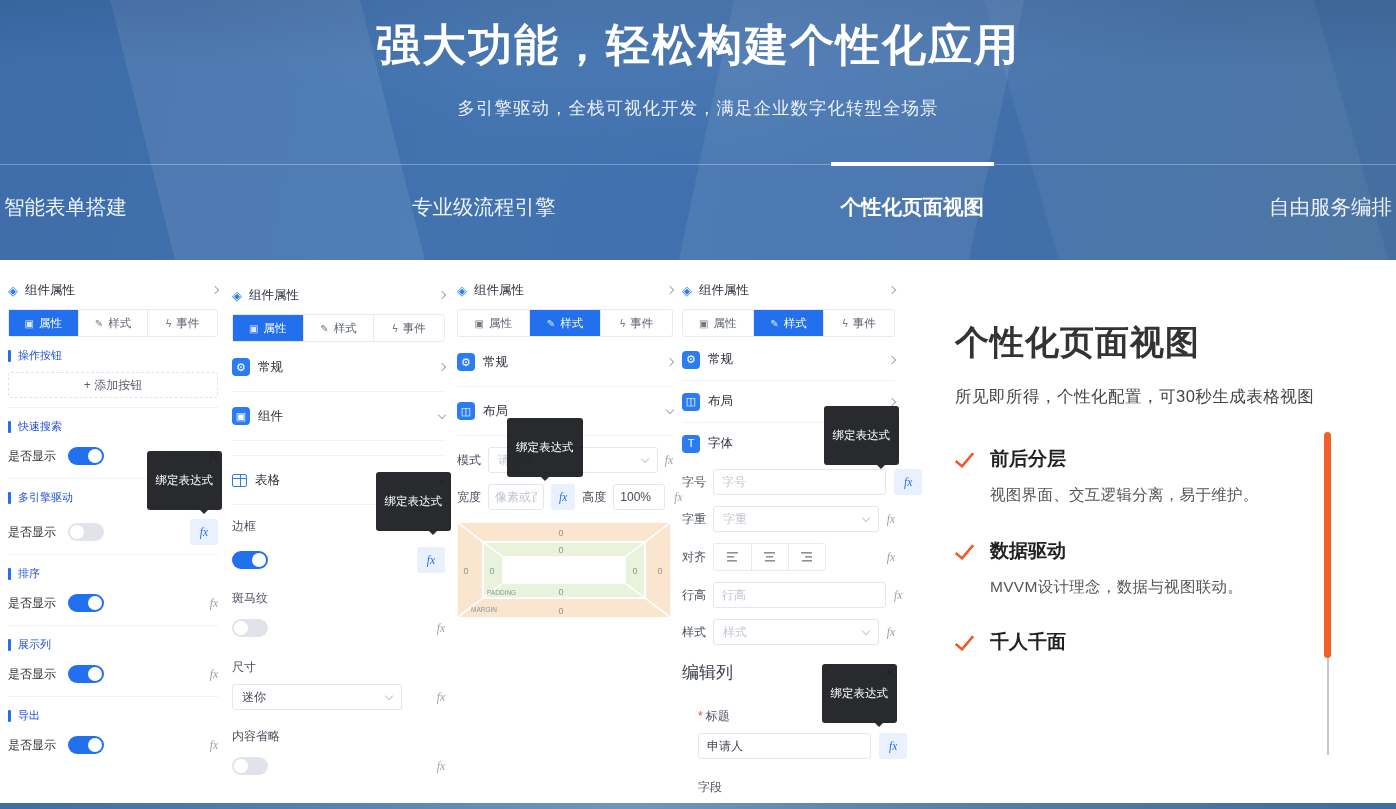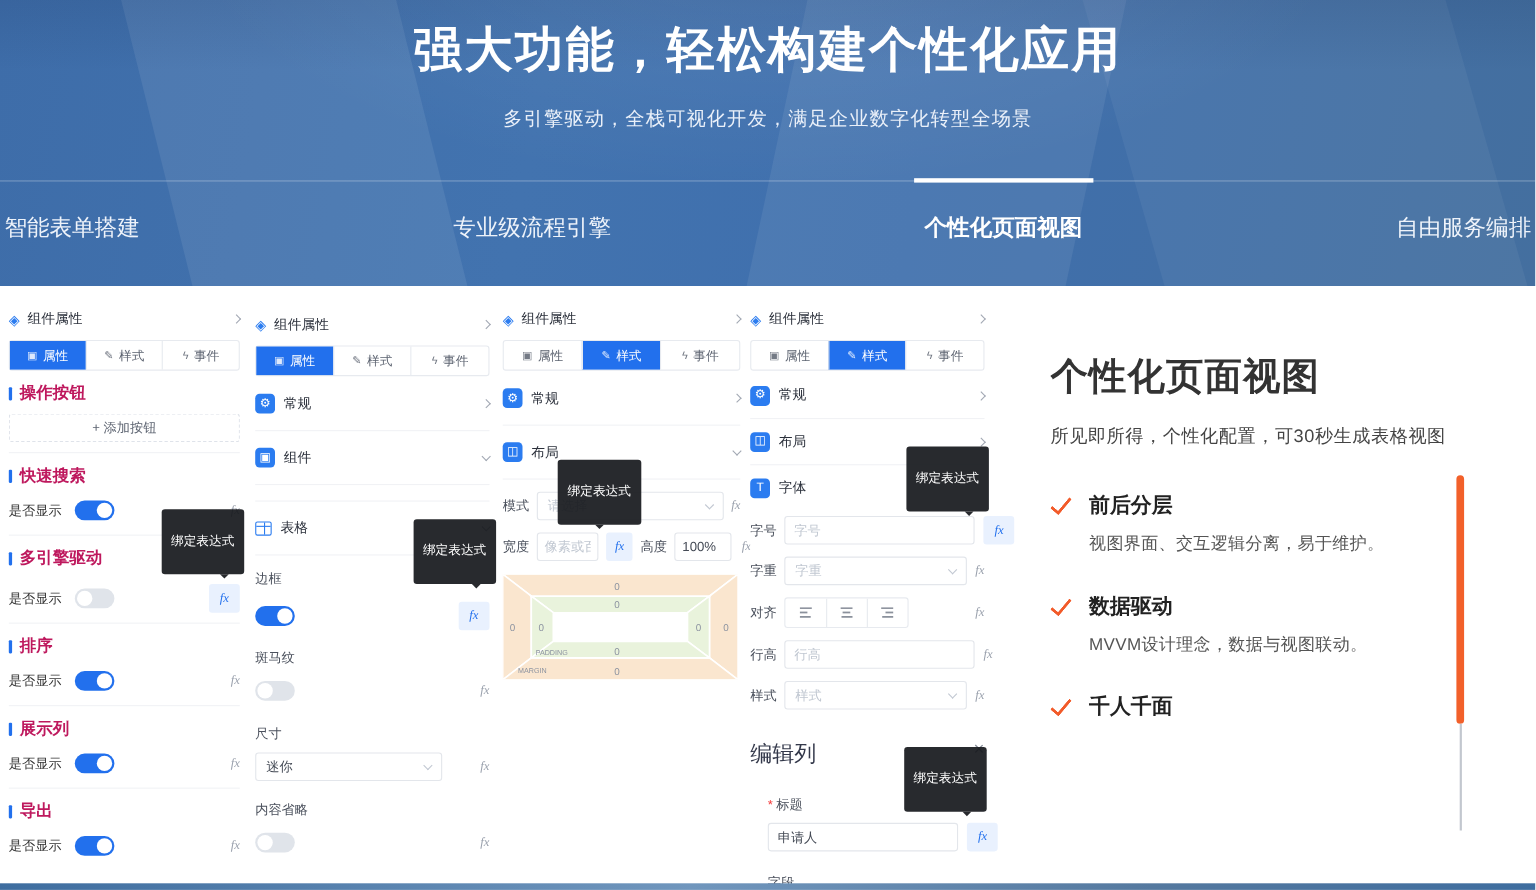--- a/index.html
+++ b/index.html
@@ -44,21 +44,21 @@
   .chev.sel-chev { border-color:#c2c8d2; }
 
   .ptabs { display:flex; border:1px solid #e7eaef; border-radius:3px; height:28px; margin-top:7px; background:#fff; }
   .ptab { flex:1; display:flex; align-items:center; justify-content:center; gap:5px;
       font-size:11.5px; color:#5c6370; border-left:1px solid #e7eaef; cursor:pointer; }
   .ptab:first-child { border-left:none; }
   .ptab.on { background:#2270ed; color:#fff; }
   .ptab-ic { font-size:10px; opacity:.85; }
 
   .hairline { border-top:1px solid #f1f2f5; margin:9px 0; height:0; }
-  .sec { display:flex; align-items:center; font-size:15px; color:#be185d; font-weight:700; margin:11px 0 9px; }
+  .sec { display:flex; align-items:center; font-size:11px; color:#1d4ed8; font-weight:400; margin:11px 0 9px; }
   .sec::before { content:""; width:3px; height:12px; background:#2270ed; margin-right:7px; border-radius:1px; }
 
   .rowline { display:flex; align-items:center; min-height:26px; position:relative; }
   .tog { width:36px; height:18px; border-radius:10px; background:#2270ed; position:relative; margin-left:12px; cursor:pointer; flex:none; }
   .tog::after { content:""; position:absolute; width:14px; height:14px; border-radius:50%; background:#fff; top:2px; right:2px; }
   .tog.off { background:#e0e4ea; }
   .tog.off::after { right:auto; left:2px; }
   .tog.lone { margin-left:0; }
 
   .fx { margin-left:auto; font-family:"Liberation Serif", serif; font-style:italic; font-size:11.5px; color:#9aa1ad; cursor:pointer; }
@@ -90,21 +90,21 @@
 
   .frow { display:flex; align-items:center; margin-top:11px; gap:7px; position:relative; }
   .flbl { flex:none; color:#4a505c; font-size:12px; }
 
   .alg { display:flex; border:1px solid #e7eaef; border-radius:3px; overflow:hidden; }
   .alg .ab { width:37px; height:26px; display:flex; align-items:center; justify-content:center;
       border-left:1px solid #e7eaef; cursor:pointer; }
   .alg .ab:first-child { border-left:none; }
 
   .ecol-head { display:flex; align-items:center; justify-content:space-between; margin-top:16px; }
-  .ecol-title { font-size:20px; color:#33384a;margin-top:11px; }
+  .ecol-title { font-size:17px; color:#33384a; }
   .xclose { font-size:17px; color:#8a909b; cursor:pointer; line-height:1; }
   .ecol-body { padding-left:16px; }
   .req { color:#f53f3f; margin-right:3px; }
 
   
   .featcol { position:absolute; left:955px; top:60px; width:385px; height:440px; overflow:hidden; }
   .feat-title { font-size:34px; font-weight:700; color:#333; letter-spacing:1px; }
   .feat-sub { font-size:16.5px; color:#444; margin-top:20px; letter-spacing:.5px; }
   .feat-list { margin-top:38px; }
   .feat-item { display:flex; gap:16px; margin-bottom:29px; }

